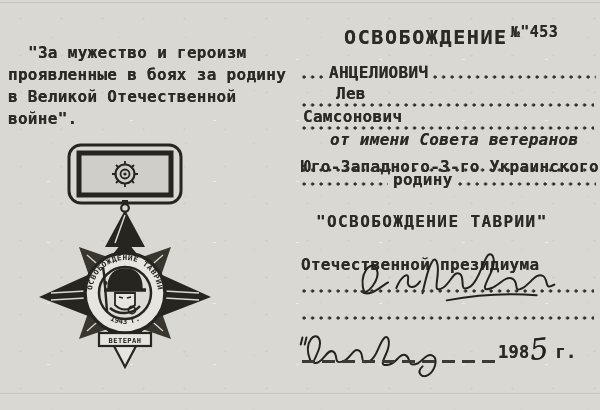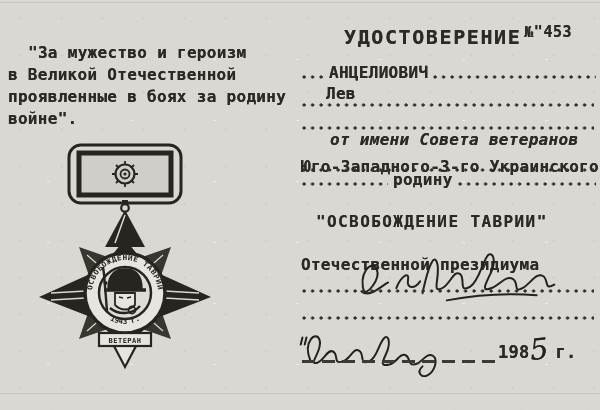--- a/index.html
+++ b/index.html
@@ -47,22 +47,22 @@
 </head>
 <body>
 
 <div id="paper">
 
   <div class="scanline" style="top:2px;background:#c2c1bc;opacity:.8;"></div>
   <div class="scanline" style="top:393px;background:#c6c5c0;"></div>
 
   <div class="type quote">
     <div class="q1">"За мужество и героизм</div>
+    <div>проявленные в боях за родину</div>
     <div>в Великой Отечественной</div>
-    <div>проявленные в боях за родину</div>
     <div>войне".</div>
   </div>
 
   <svg style="left:35px;top:143px;" width="180" height="230" viewBox="0 0 180 230">
     <defs>
       <path id="mbArc" d="M 57,150 A 33,33 0 1 1 123,150"></path>
       <path id="mbArcB" d="M 64.6,167.8 A 31,31 0 0 0 115.4,167.8"></path>
     </defs>
 
     <g>
@@ -108,32 +108,33 @@
       <path d="M75,165 C83,172 97,172 105,163" stroke-width="2.4"></path>
       <circle cx="97" cy="167" r="3.5" stroke-width="1.8"></circle>
     </g>
 
     <path d="M79,203 L90,224 L101,203 Z" fill="#e6e5e0" stroke="#26251f" stroke-width="2.2"></path>
     <rect x="64" y="190" width="52" height="13" fill="#e6e5e0" stroke="#26251f" stroke-width="2.2"></rect>
     <text x="90" y="200" text-anchor="middle" font-family="DejaVu Sans Mono, monospace" font-size="7" font-weight="bold" fill="#26251f" style="letter-spacing:.5px">ВЕТЕРАН</text>
   </svg>
 
   <div class="type hdr">
-    <span>УДОСТОВЕРЕНИЕ</span><span class="num">№"453</span>
+    <span>ОСВОБОЖДЕНИЕ</span><span class="num">№"453</span>
   </div>
 
   <div class="dotrow" style="top:64px;left:302px;width:294px;">
     <span class="dseg dlead"></span>
     <span class="type word" style="position:static;">АНЦЕЛИОВИЧ</span>
     <span class="dseg dfill"></span>
   </div>
 
-  <div class="type" style="top:85px;left:326px;">Лев</div>
+  <div class="type" style="top:85px;left:336px;">Лев</div>
   <div class="dotline" style="top:103px;left:302px;width:292px;"></div>
 
+  <div class="type" style="top:108px;left:303px;">Самсонович</div>
   <div class="dotline" style="top:126px;left:302px;width:292px;"></div>
 
   <div class="type" style="top:131px;left:330px;font-style:italic;">от имени Совета ветеранов</div>
 
   <div class="type" style="top:158px;left:301px;">Юго-Западного-3-го Украинского</div>
   <div class="dotline" style="top:168px;left:302px;width:292px;"></div>
 
   <div class="dotrow" style="top:171px;left:302px;width:294px;">
     <span class="dseg" style="width:86px;"></span>
     <span class="type word" style="position:static;">родину</span>

